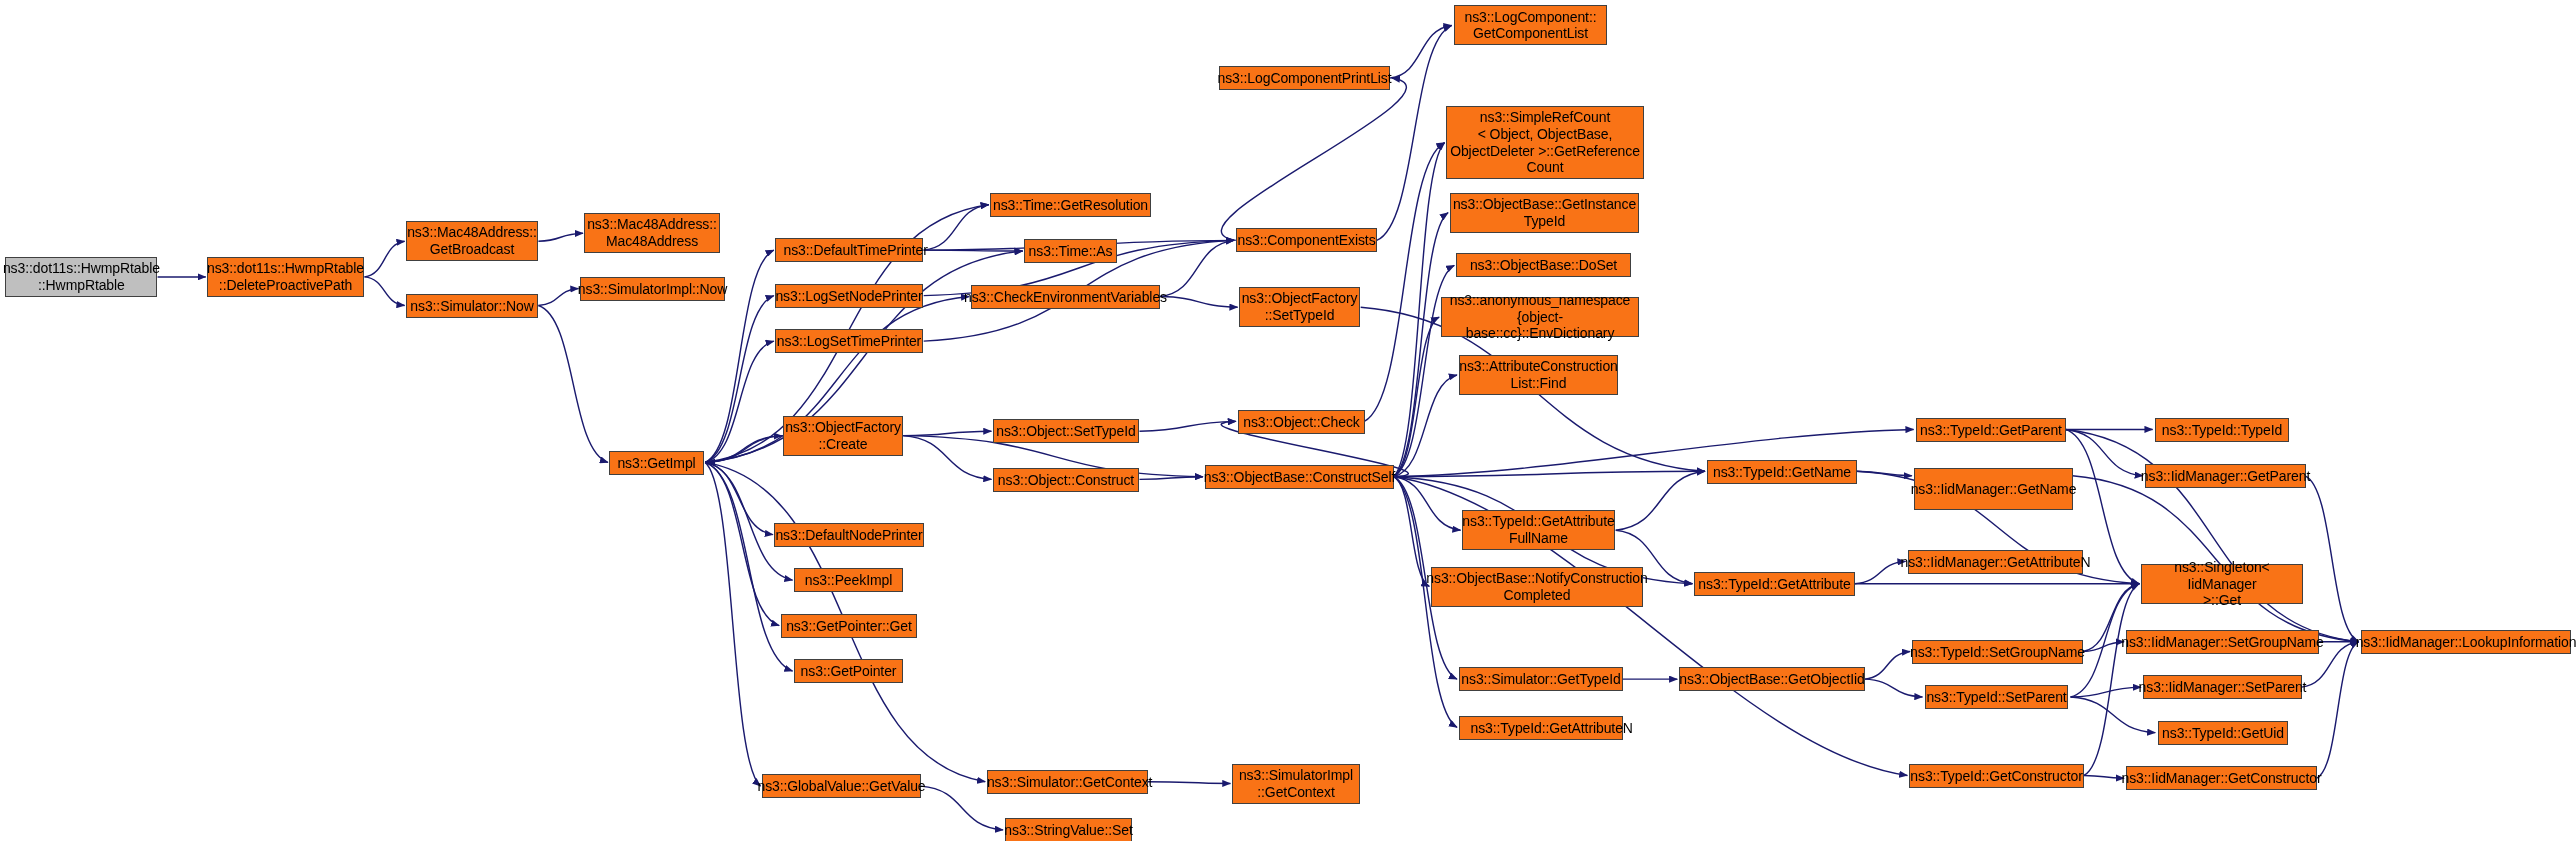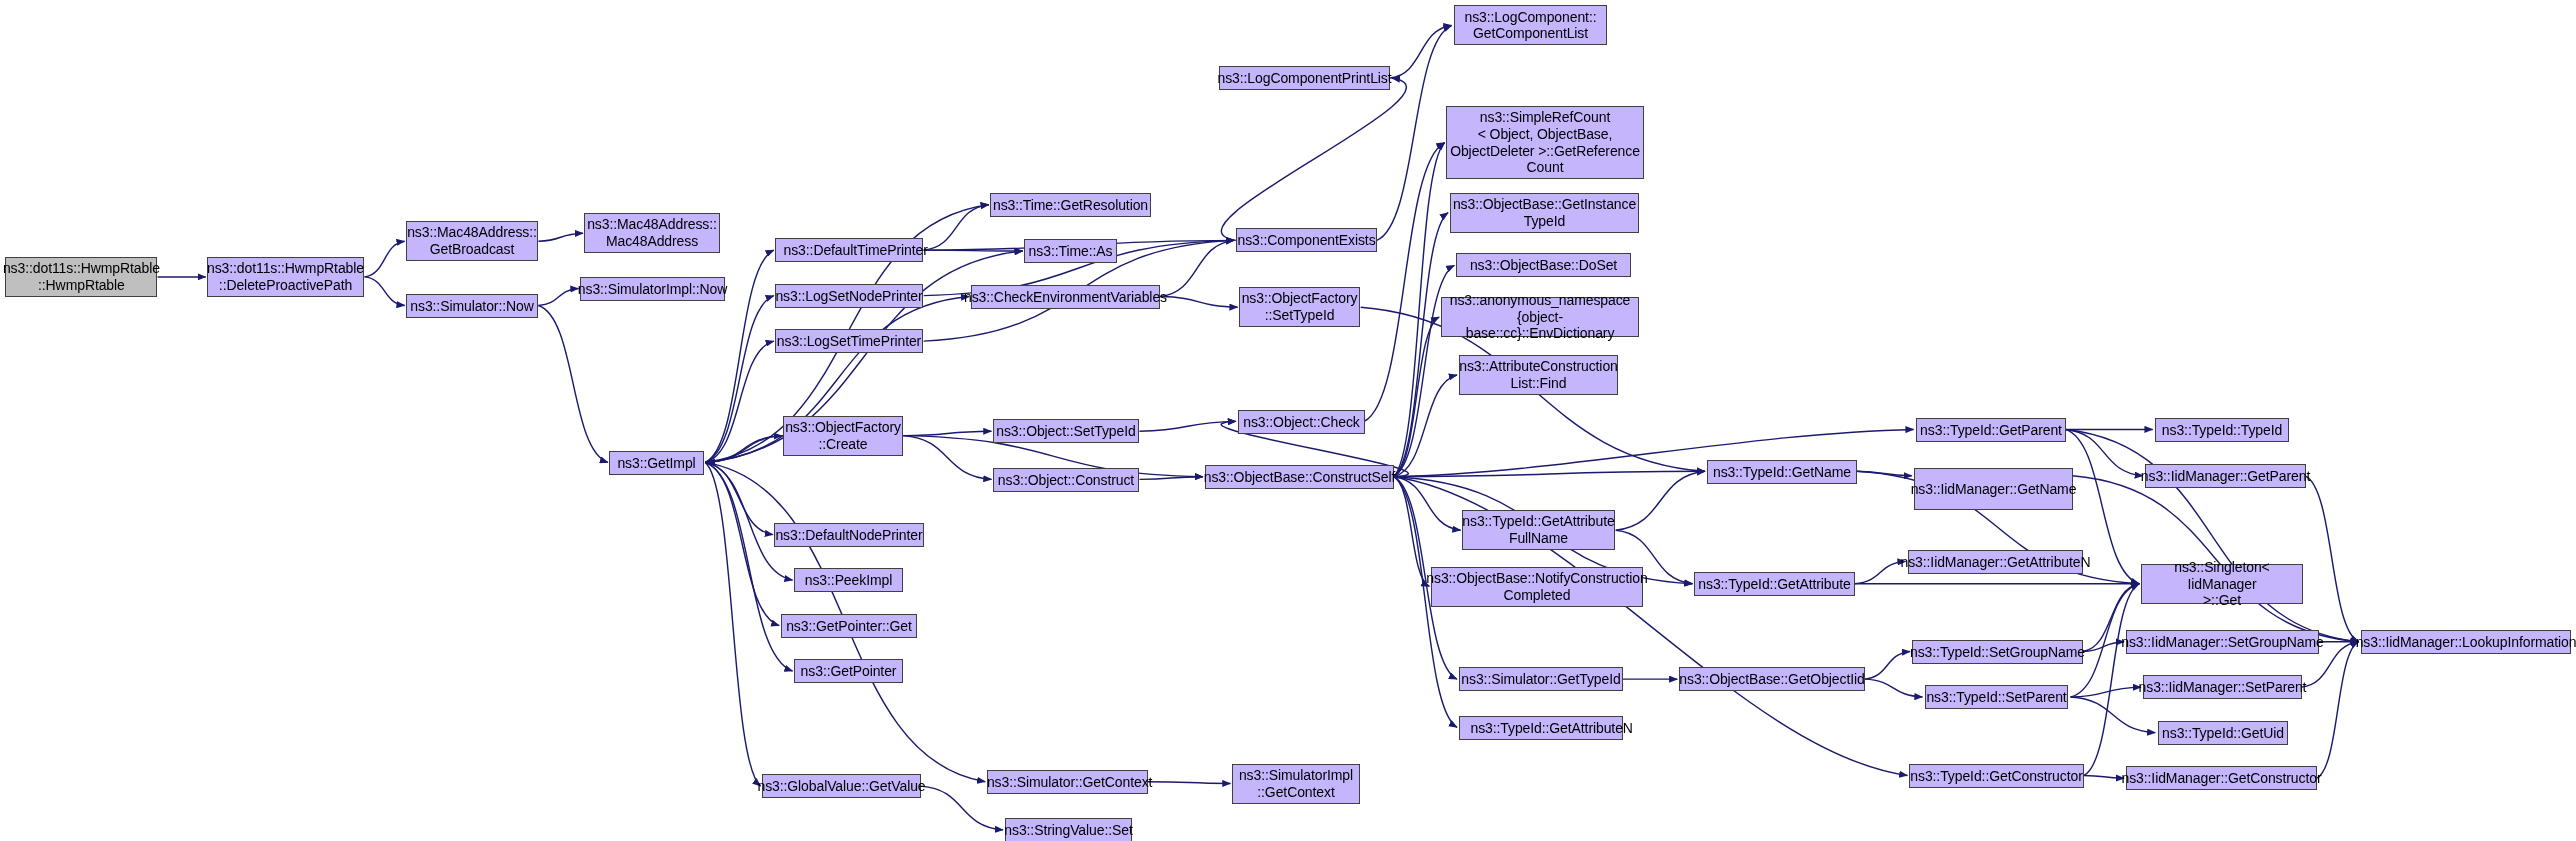--- a/index.html
+++ b/index.html
@@ -2,21 +2,21 @@
 <html style="font-size:14.3px"><head>
 <meta charset="utf-8">
 <style>
   html,body{margin:0;padding:0;background:#ffffff;}
   body{font-family:"Liberation Sans","DejaVu Sans",sans-serif;}
   #canvas{position:relative;width:2576px;height:841px;background:#ffffff;overflow:hidden;}
   svg#edges{position:absolute;left:0;top:0;width:2576px;height:841px;pointer-events:none;}
   .node{
     position:absolute;
     box-sizing:border-box;
-    background:#c4b5fd;
+    background:#f97316;
     border:0.9px solid #404040;
     display:flex;
     align-items:center;
     justify-content:center;
     text-align:center;
     font-size:14px;
     line-height:1.18;
     color:#000000;
     letter-spacing:-0.1px;
     white-space:pre-line;

